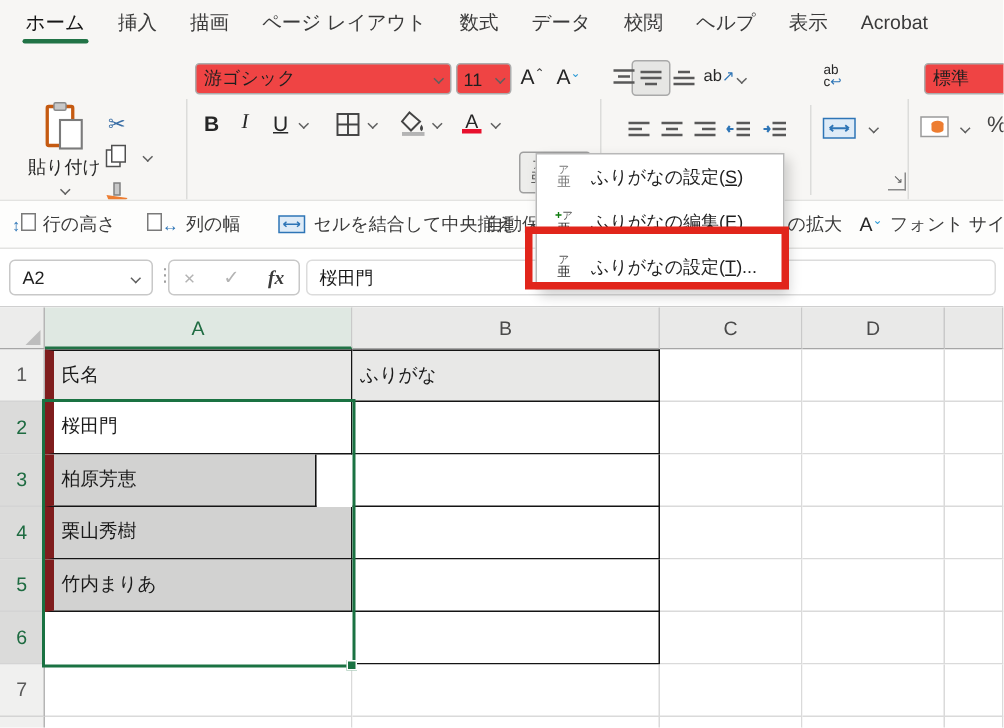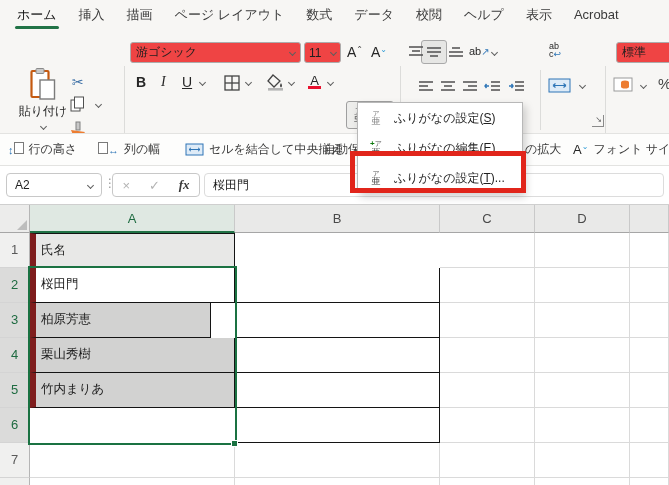--- a/index.html
+++ b/index.html
@@ -336,20 +336,21 @@
       </div>
 
     <div class="hcell selcol" style="left:30px;top:0;width:205px;height:28px">A</div>
     <div class="hcell" style="left:235px;top:0;width:205px;height:28px">B</div>
     <div class="hcell" style="left:440px;top:0;width:95px;height:28px">C</div>
     <div class="hcell" style="left:535px;top:0;width:95px;height:28px">D</div>
     <div class="hcell" style="left:630px;top:0;width:39px;height:28px"></div>
 
     <div class="rhdr" style="left:0;top:28px;width:30px;height:35px">1</div>
     <div class="cell blk blk-l blk-t grayfill" style="left:30px;top:28px;width:205px;height:35px">氏名</div>
+    <div class="cell blk blk-t grayfill" style="left:235px;top:28px;width:205px;height:35px">ふりがな</div>
     <div class="cell" style="left:440px;top:28px;width:95px;height:35px"></div>
     <div class="cell" style="left:535px;top:28px;width:95px;height:35px"></div>
     <div class="cell" style="left:630px;top:28px;width:39px;height:35px"></div>
 
     <div class="rhdr sel" style="left:0;top:63px;width:30px;height:35px">2</div>
     <div class="cell blk blk-l" style="left:30px;top:63px;width:205px;height:35px">桜田門</div>
     <div class="cell blk" style="left:235px;top:63px;width:205px;height:35px"></div>
     <div class="cell" style="left:440px;top:63px;width:95px;height:35px"></div>
     <div class="cell" style="left:535px;top:63px;width:95px;height:35px"></div>
     <div class="cell" style="left:630px;top:63px;width:39px;height:35px"></div>

